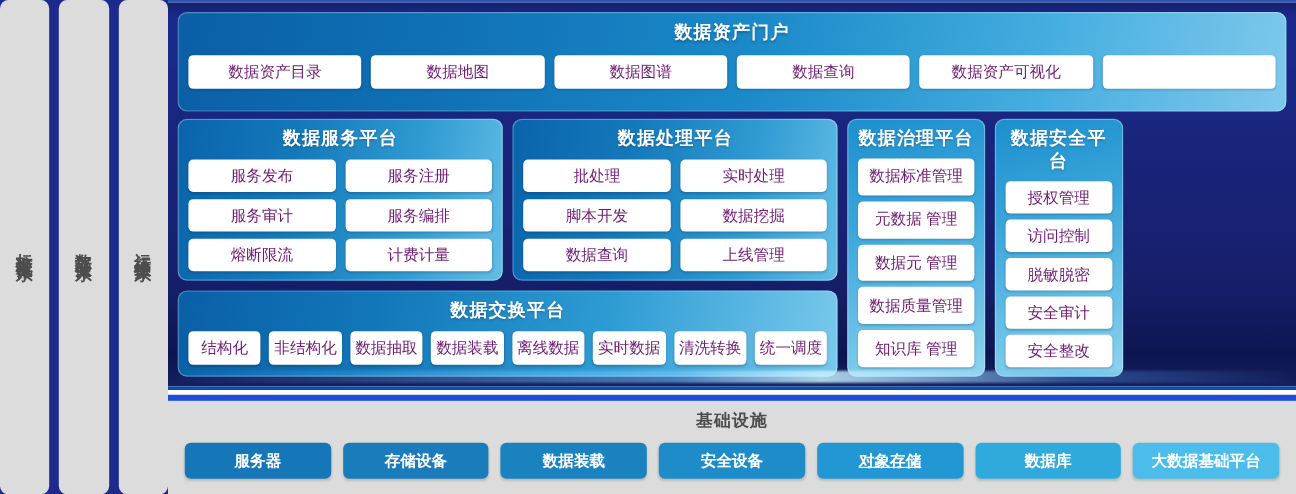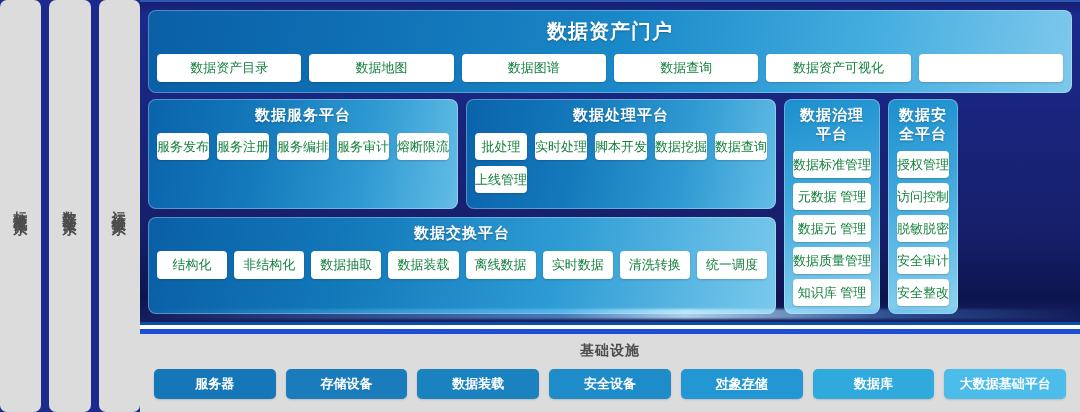--- a/index.html
+++ b/index.html
@@ -62,31 +62,31 @@
     padding: 7px 9px;
   }
   .panel-title {
     text-align: center;
     color: #ffffff;
     font-weight: 700;
     font-size: 15px;
     letter-spacing: 1px;
     text-shadow: 0 1px 2px rgba(0,0,0,.25);
   }
-  .portal .panel-title { font-size: 20px; margin-top: 1px; }
+  .portal .panel-title { font-size: 15px; margin-top: 1px; }
   .chip-row { display: flex; gap: 8px; }
   .portal .chip-row { margin-top: 9px; }
   .chip {
     flex: 1 1 0;
     height: 28px;
     background: #ffffff;
     border-radius: 4px;
     display: flex; align-items: center; justify-content: center;
     font-size: 13px;
-    color: #15803d;
+    color: #701a75;
     box-shadow: 0 1px 2px rgba(0,0,0,.18);
     white-space: nowrap;
   }
 
   
   .mid {
     position: absolute; left: 8px; top: 97px; width: 788px; height: 215px;
     display: flex; gap: 8px; border-radius: 15px;
   }
   .mid-left { width: 652px; display: flex; flex-direction: column; gap: 8px; }
@@ -104,21 +104,21 @@
     flex: 0 0 110px;
     background: linear-gradient(100deg,#0a63ab 0%, #1479bb 35%, #2f9ad2 70%, #63bde6 100%);
   }
   .plat-exchange {
     flex: 1 1 auto;
     background: linear-gradient(100deg,#0a5fa6 0%, #1277b8 30%, #2e9cd4 65%, #79c9ec 100%);
   }
   .mid-top { display: flex; gap: 8px; flex: 0 0 110px; }
   .mid-top > .plat { flex: 1 1 0; }
 
-  .grid2x3 { margin-top: 8px; display: grid; grid-template-columns: repeat(5, 1fr); gap: 6px 8px; }
+  .grid2x3 { margin-top: 8px; display: grid; grid-template-columns: repeat(2, 1fr); gap: 6px 8px; }
   .grid2x3 .chip { height: 27px; }
 
   .exchange-row { margin-top: 8px; display: flex; gap: 7px; }
   .exchange-row .chip { flex: 1 1 0; height: 28px; font-size: 13px; }
 
   .plat-gov, .plat-sec {
     width: 132px;
     background: linear-gradient(165deg,#1b8fcd 0%, #3ea7dc 40%, #6fc4e9 78%, #8fd4f0 100%);
     display: flex; flex-direction: column;
   }
@@ -183,23 +183,24 @@
 
       <div class="mid-left">
 
         <div class="mid-top">
 
           <div class="plat plat-service">
             <div class="panel-title">数据服务平台</div>
             <div class="grid2x3">
               <div class="chip">服务发布</div>
               <div class="chip">服务注册</div>
+              <div class="chip">服务审计</div>
               <div class="chip">服务编排</div>
-              <div class="chip">服务审计</div>
               <div class="chip">熔断限流</div>
+              <div class="chip">计费计量</div>
             </div>
           </div>
 
           <div class="plat plat-process">
             <div class="panel-title">数据处理平台</div>
             <div class="grid2x3">
               <div class="chip">批处理</div>
               <div class="chip">实时处理</div>
               <div class="chip">脚本开发</div>
               <div class="chip">数据挖掘</div>

